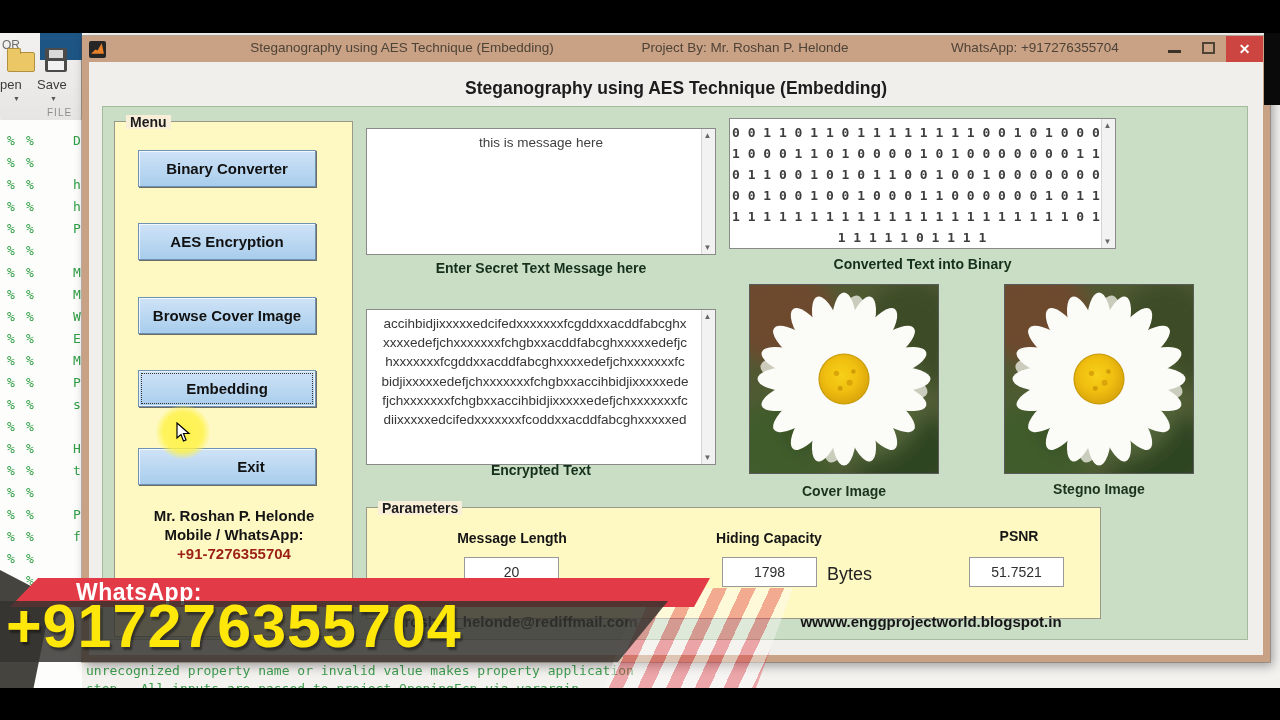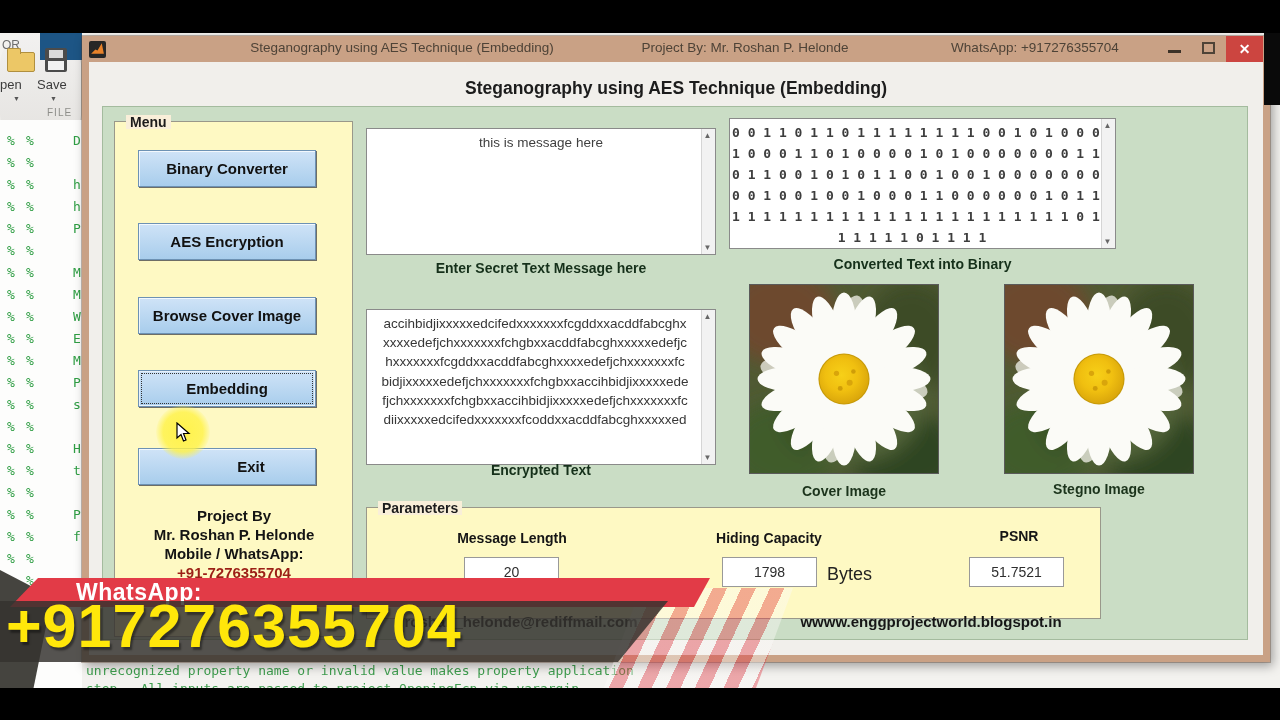--- a/index.html
+++ b/index.html
@@ -329,21 +329,20 @@
         <div class="groupbox" style="left:11px;top:14px;width:239px;height:516px;">
           <div class="grouplabel" style="left:11px;top:-7px;">Menu</div>
           <div id="menu-buttons">
               <div class="menu-btn" style="top: 28px;">Binary Converter</div>
               <div class="menu-btn" style="top: 101px;">AES Encryption</div>
               <div class="menu-btn" style="top: 175px;">Browse Cover Image</div>
               <div class="menu-btn focused" style="top: 248px;">Embedding</div>
               <div class="menu-btn" style="top: 326px; padding-left: 48px;">Exit</div>
             </div>
           <div class="projectby" id="project-by">
-              <div>Project By</div>
               <div>Mr. Roshan P. Helonde</div>
               <div>Mobile / WhatsApp:</div>
               <div class="redline">+91-7276355704</div>
             </div>
         </div>
         <div class="abs cursor-glow" style="left:53px;top:298px;"></div>
         <svg class="abs cursor-arrow" style="left:73px;top:315px;" width="15" height="21">
           <path d="M1,1 L1,16 L5,12.5 L7.5,19 L10,18 L7.5,11.5 L13,11.5 Z" fill="#fff" stroke="#000" stroke-width="1.2"></path>
         </svg>
 

